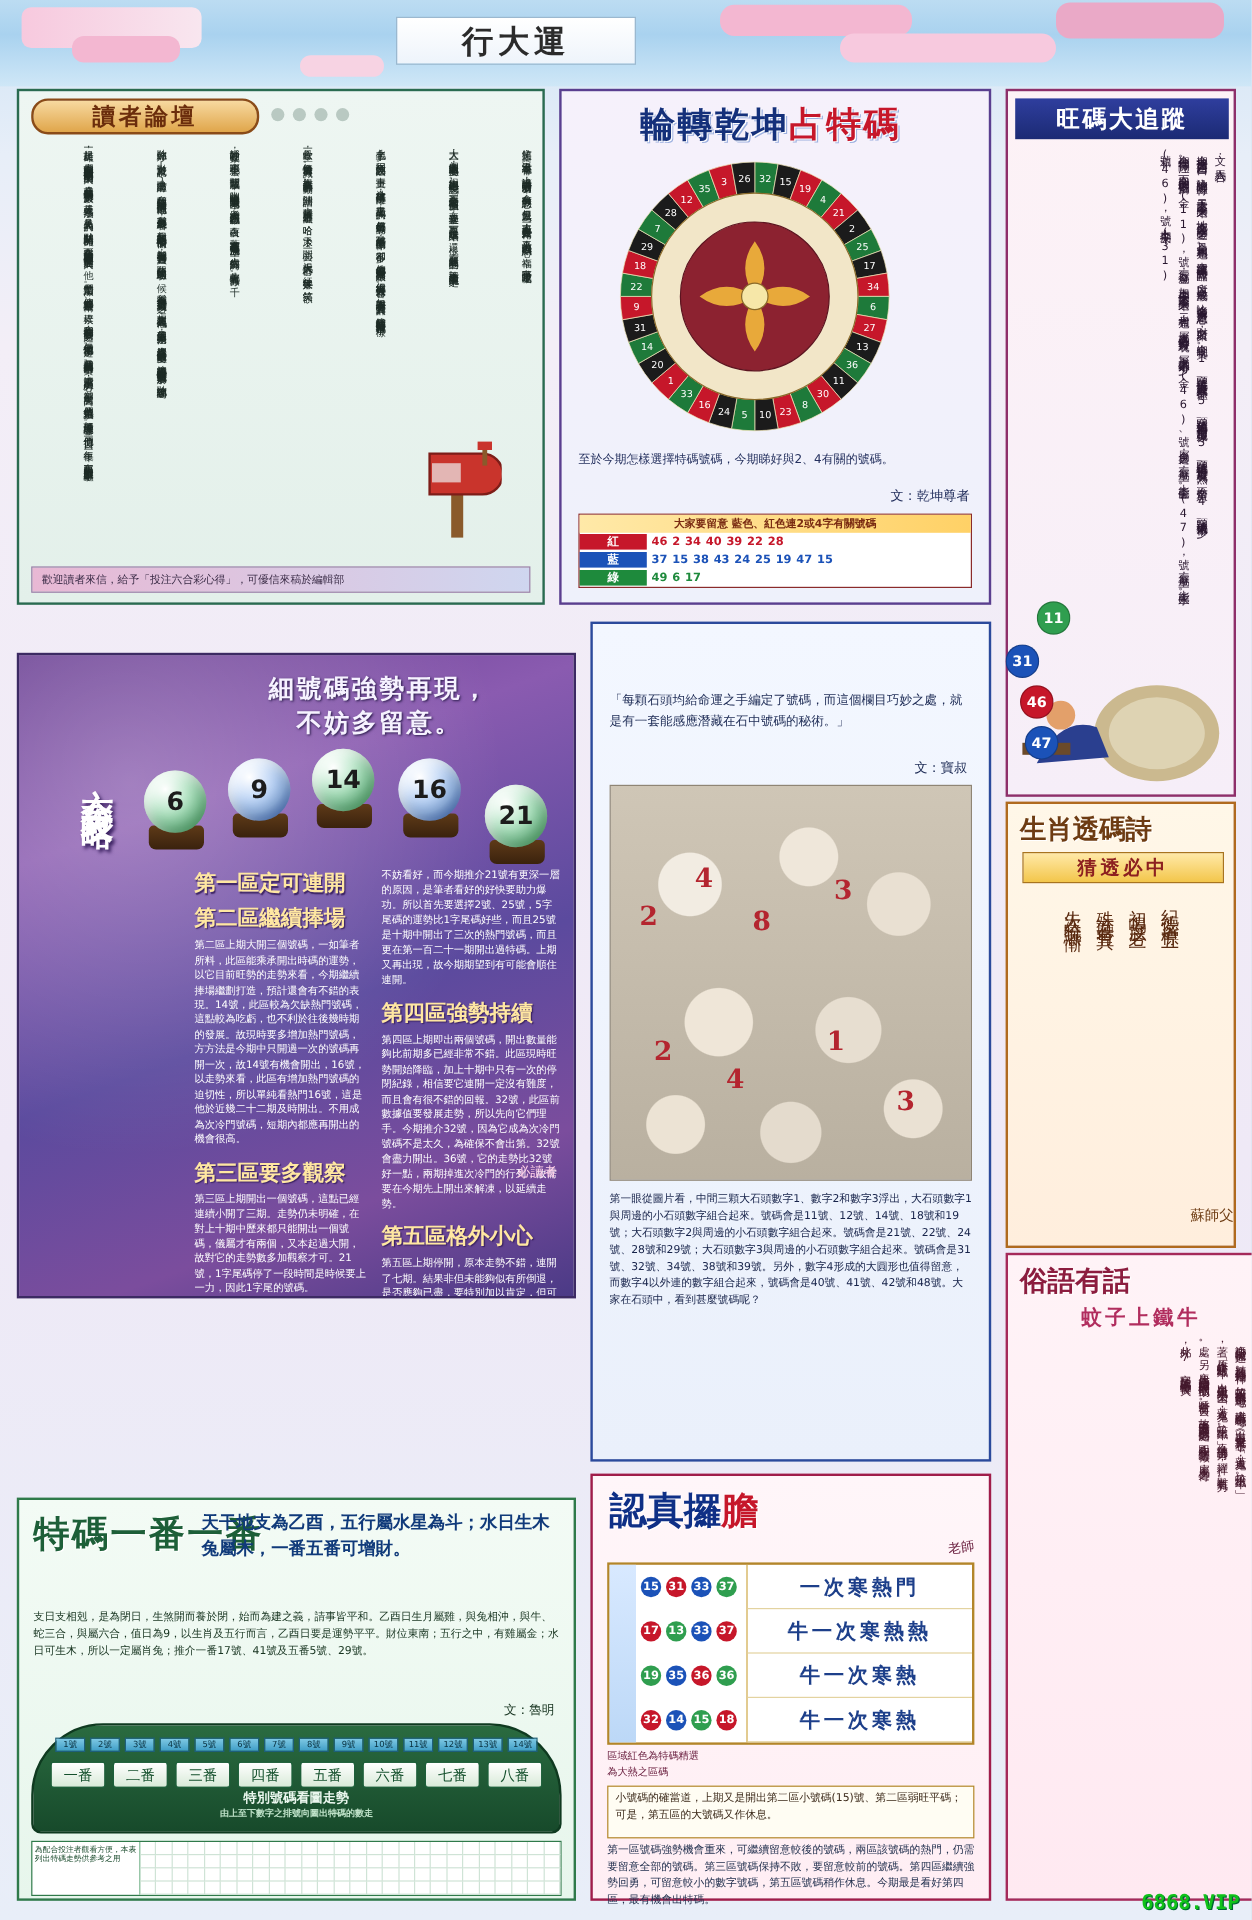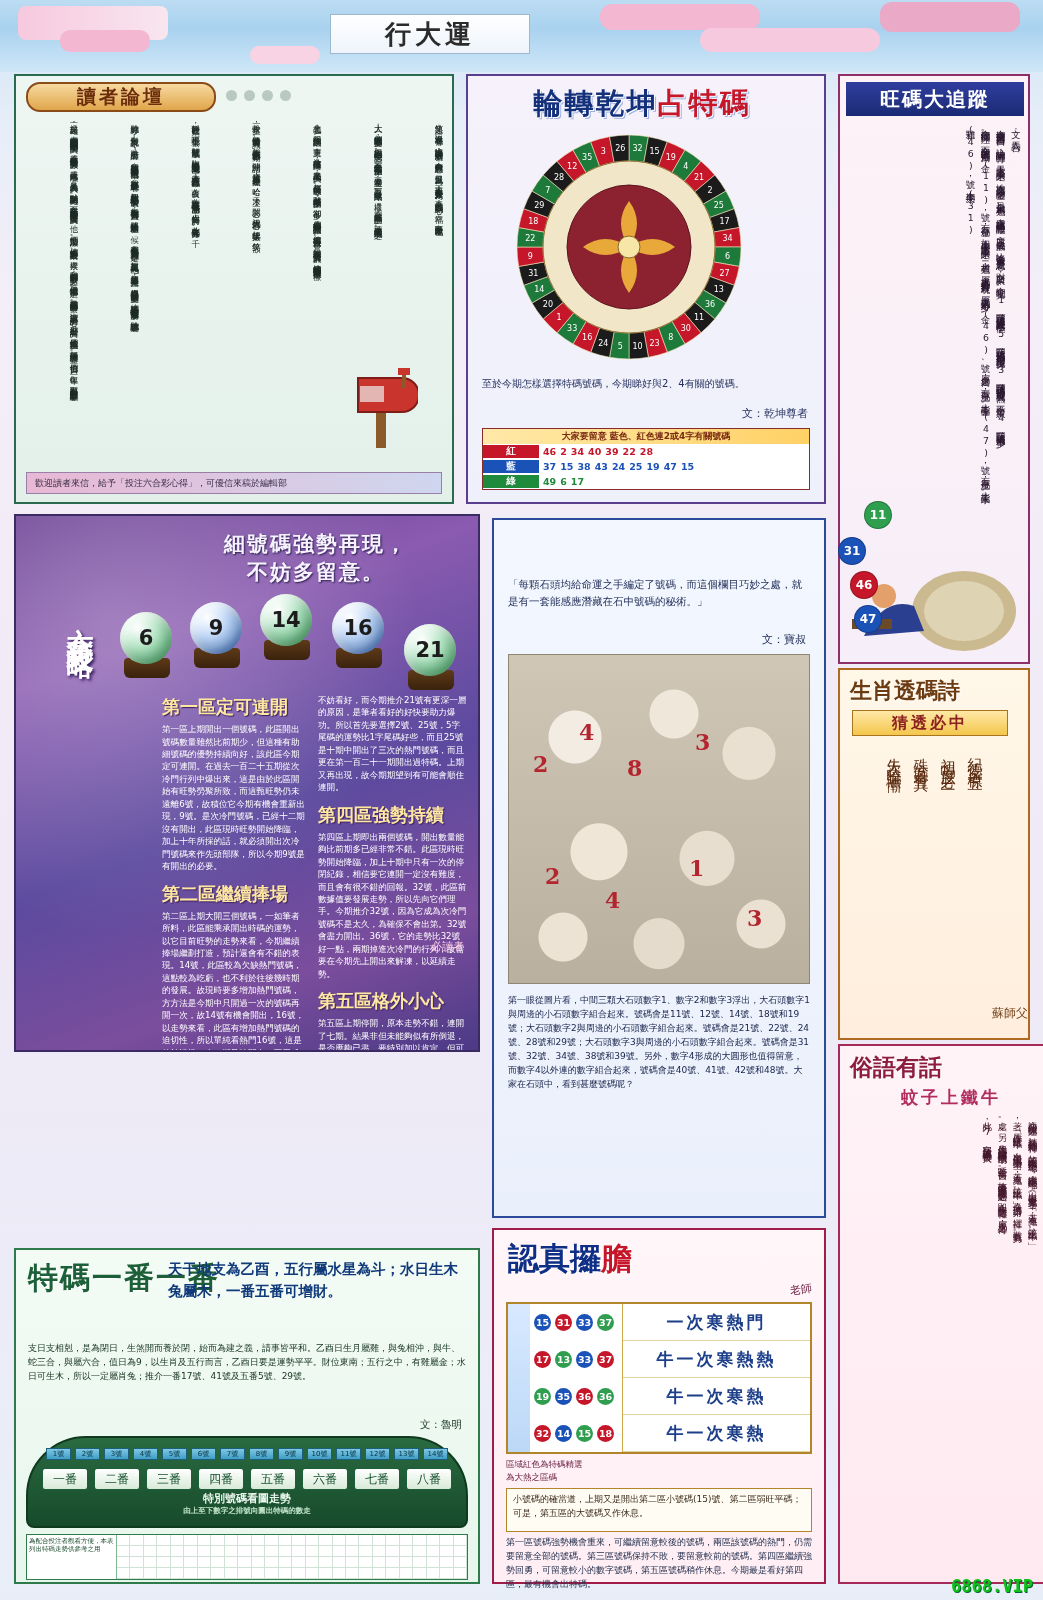--- a/index.html
+++ b/index.html
@@ -122,21 +122,21 @@
     left:838px; top:668px; width:192px; height:372px;
     background:linear-gradient(180deg,#fff7e8,#ffeedd);
     border:2px solid #b06a1f;
   }
   #poem .ptitle {
     position:absolute; left:10px; top:6px; font-family:"DejaVu Serif",serif;
     font-size:22px; font-weight:bold; color:#6d3b12;
     text-shadow:1px 1px 0 #fff;
   }
   #poem .charm {
-    position:absolute; left:12px; top:40px; width:156px; height:26px;
+    position:absolute; left:12px; top:40px; width:168px; height:26px;
     background:linear-gradient(180deg,#ffe9a8,#f3c64b);
     border:1px solid #a8741f; display:flex; align-items:center; justify-content:center;
     font-family:"DejaVu Serif",serif; font-weight:bold; font-size:16px; color:#8d2020; letter-spacing:3px;
   }
   #poem .lines {
     position:absolute; left:14px; top:76px; right:14px; height:190px;
     display:flex; flex-direction:row-reverse; gap:8px; justify-content:center;
   }
   #poem .lines .l {
     writing-mode:vertical-rl; text-orientation:upright;
@@ -161,21 +161,21 @@
   }
   #proverb .prbody {
     position:absolute; left:8px; right:8px; top:68px; bottom:10px;
     display:flex; flex-direction:row-reverse; gap:3px;
     font-size:9.4px; line-height:1.3; color:#43182c;
   }
   #proverb .prbody .c { writing-mode:vertical-rl; text-orientation:upright; letter-spacing:1px; }
 
   
   #strategy {
-    left:14px; top:514px; width:466px; height:538px;
+    left:14px; top:544px; width:466px; height:538px;
     background:
       radial-gradient(circle at 20% 20%, rgba(255,255,255,.25), transparent 55%),
       linear-gradient(160deg,#6a3f93 0%, #8a5bb0 25%, #5b4a9e 55%, #7b4d9d 80%, #4b3a86 100%);
     border:2px solid #3c2a63;
     overflow:hidden;
   }
   #strategy .shead {
     position:absolute; left:150px; top:14px; width:300px; height:56px;
     display:flex; flex-direction:column; align-items:center; justify-content:center;
     font-family:"DejaVu Serif",serif; font-size:21px; font-weight:bold;
@@ -609,21 +609,20 @@
       <div class="bs-base"></div>
         <div class="bs-ball" style="background:radial-gradient(circle at 34% 30%,#fff,#9cc0f2 60%,#1b52b8);">16</div>
     </div>
     <div class="ballstand" style="left:388px;top:108px;">
       <div class="bs-base"></div>
         <div class="bs-ball" style="background:radial-gradient(circle at 34% 30%,#fff,#8fd8a8 60%,#2f9e4f);">21</div>
     </div>
 
     <div class="textcol" style="left:146px;top:178px;width:146px;">
       <h4>第一區定可連開</h4>
-      <p>第一區上期開出一個號碼，此區開出號碼數量雖然比前期少，但這種有助細號碼的優勢持續向好，該此區今期定可連開。在過去一百二十五期從次冷門行列中爆出來，這是由於此區開始有旺勢勞聚所致，而這甄旺勢仍未遠離6號，故積位它今期有機會重新出現，9號。是次冷門號碼，已經十二期沒有開出，此區現時旺勢開始降臨，加上十年所採的話，就必須開出次冷門號碼來作先頭部隊，所以今期9號是有開出的必要。</p>
       <h4>第二區繼續捧場</h4>
       <p>第二區上期大開三個號碼，一如筆者所料，此區能乘承開出時碼的運勢，以它目前旺勢的走勢來看，今期繼續捧場繼劃打造，預計還會有不錯的表現。14號，此區較為欠缺熱門號碼，這點較為吃虧，也不利於往後幾時期的發展。故現時要多增加熱門號碼，方方法是今期中只開過一次的號碼再開一次，故14號有機會開出，16號，以走勢來看，此區有增加熱門號碼的迫切性，所以單純看熱門16號，這是他於近幾二十二期及時開出。不用成為次冷門號碼，短期內都應再開出的機會很高。</p>
       <h4>第三區要多觀察</h4>
       <p>第三區上期開出一個號碼，這點已經連續小開了三期。走勢仍未明確，在對上十期中歷來都只能開出一個號碼，儀屬才有兩個，又本起過大開，故對它的走勢數多加觀察才可。21號，1字尾碼停了一段時間是時候要上一力，因此1字尾的號碼。</p>
     </div>
     <div class="textcol" style="left:302px;top:178px;width:150px;">
       <p>不妨看好，而今期推介21號有更深一層的原因，是筆者看好的好快要助力爆功。所以首先要選擇2號、25號，5字尾碼的運勢比1字尾碼好些，而且25號是十期中開出了三次的熱門號碼，而且更在第一百二十一期開出過特碼。上期又再出現，故今期期望到有可能會順住連開。</p>
       <h4>第四區強勢持續</h4>
       <p>第四區上期即出兩個號碼，開出數量能夠比前期多已經非常不錯。此區現時旺勢開始降臨，加上十期中只有一次的停閉紀錄，相信要它連開一定沒有難度，而且會有很不錯的回報。32號，此區前數據值要發展走勢，所以先向它們理手。今期推介32號，因為它成為次冷門號碼不是太久，為確保不會出第。32號會盡力開出。36號，它的走勢比32號好一點，兩期掉進次冷門的行列，故需要在今期先上開出來解凍，以延續走勢。</p>
       <h4>第五區格外小心</h4>

